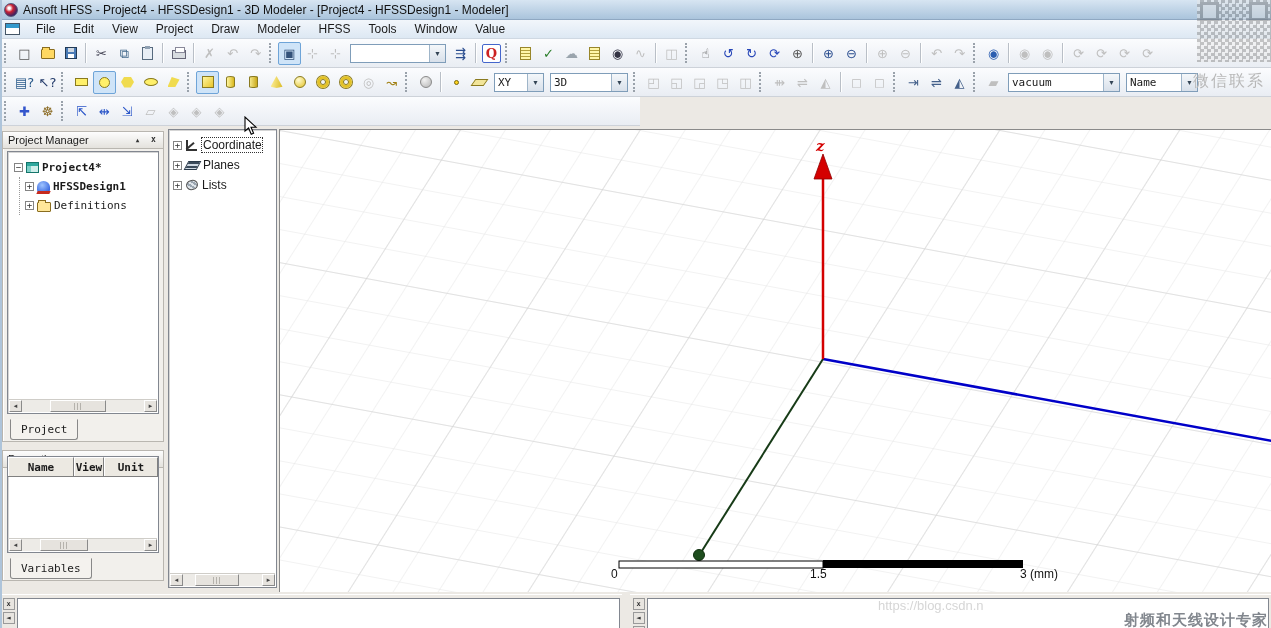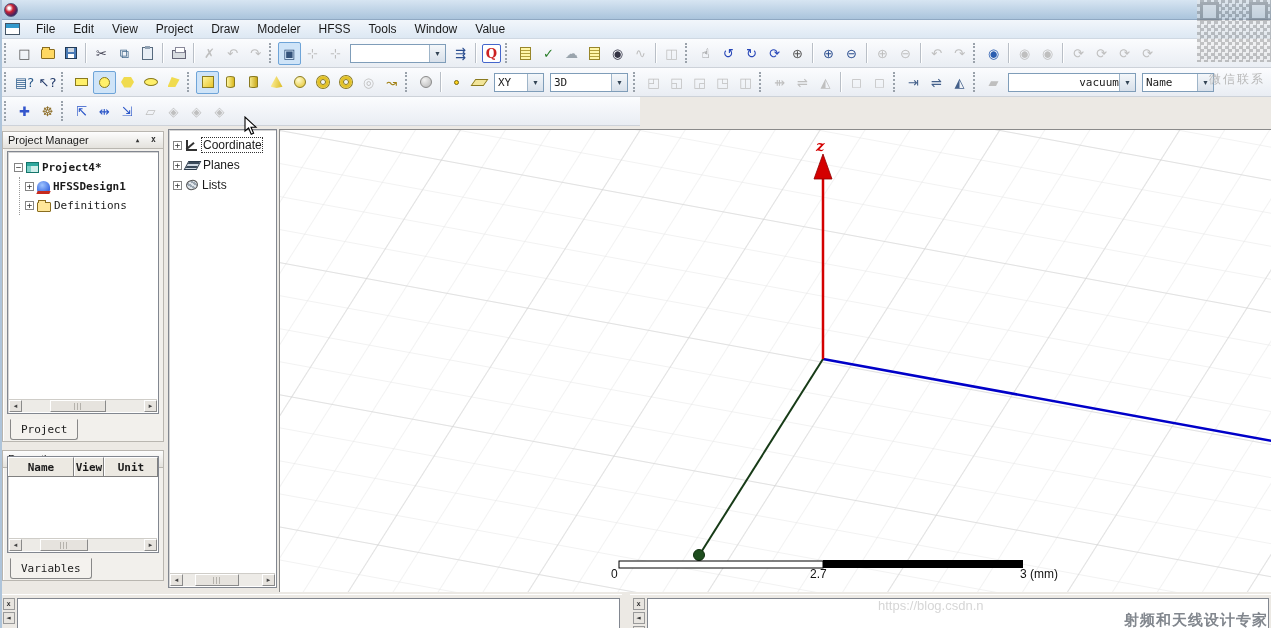--- a/index.html
+++ b/index.html
@@ -119,34 +119,35 @@
   #dock-left{left:0;width:622px}
   #dock-right{left:630px;width:641px}
   .dock-strip{position:absolute;left:2px;top:3px;width:13px;bottom:0;display:flex;flex-direction:column;gap:2px;align-items:center}
   .dk-btn{width:12px;height:12px;border:1px solid #9a9a9a;background:#E8E5E0;font-size:7px;line-height:10px;text-align:center;font-family:"DejaVu Sans Mono",monospace;font-weight:bold;color:#333}
   .dock-body{position:absolute;left:17px;right:2px;top:3px;height:36px;background:#fff;border:1px solid #828790}
 
   
   .qr-wm{position:absolute;right:0;top:0;width:74px;height:62px;opacity:.45;z-index:40;background:repeating-conic-gradient(#808080 0% 25%,#e8e8e8 0% 50%);background-size:7px 7px}
   .qr-wm::before,.qr-wm::after{content:"";position:absolute;top:2px;width:13px;height:13px;border:3px solid #6a6a6a;background:#ddd}
   .qr-wm::before{left:3px}.qr-wm::after{right:3px}
-  .wechat-wm{position:absolute;right:6px;top:71px;color:#b8b8b8;font-size:12px;letter-spacing:2px;z-index:41}
+  .wechat-wm{position:absolute;right:6px;top:71px;color:#b8b8b8;font-size:16px;letter-spacing:2px;z-index:41}
   .url-wm{position:absolute;left:878px;top:598px;color:#d6d6d6;font-size:13px;z-index:60}
   .brand-wm{position:absolute;right:3px;top:577px;color:#C5272D;font-size:26px;font-weight:bold;letter-spacing:1px;z-index:61;border-bottom:3px solid #C5272D;line-height:1.1}
   .tagline-wm{position:absolute;right:3px;top:611px;color:#82878e;font-size:15px;font-weight:bold;letter-spacing:1px;z-index:61}
   .cursor{position:absolute;left:244px;top:116px;z-index:70}
 </style>
 </head>
 <body>
 
 <div class="app">
   <div class="edge-left"></div>
 
   <div class="titlebar">
     <span class="app-icon"></span>
+    <span class="title-text">Ansoft HFSS - Project4 - HFSSDesign1 - 3D Modeler - [Project4 - HFSSDesign1 - Modeler]</span>
   </div>
 
   <div class="menubar">
     <span class="mdi-icon"></span>
     <span id="menu-items"><span class="menu-item">File</span><span class="menu-item">Edit</span><span class="menu-item">View</span><span class="menu-item">Project</span><span class="menu-item">Draw</span><span class="menu-item">Modeler</span><span class="menu-item">HFSS</span><span class="menu-item">Tools</span><span class="menu-item">Window</span><span class="menu-item">Value</span></span>
   </div>
 
   <div class="toolbar" id="tb1">
       <span class="tb-grip"></span>
       <span class="tb-btn">
@@ -399,21 +400,21 @@
       <span class="tb-btn">
         <b class="glyph" style="color: rgb(68, 96, 138);">⇌</b>
       </span>
       <span class="tb-btn">
         <b class="glyph" style="color: rgb(68, 96, 138);">◭</b>
       </span>
       <span class="tb-grip"></span>
       <span class="tb-btn dis">
         <b class="glyph" style="color: rgb(85, 85, 85);">▰</b>
       </span>
-      <span class="tb-combo" style="width: 128px; text-align: right;">
+      <span class="tb-combo" style="width: 112px;">
         <span class="combo-val">vacuum</span>
         <span class="combo-btn">▼</span>
       </span>
       <span class="tb-combo" style="width: 72px;">
         <span class="combo-val">Name</span>
         <span class="combo-btn">▼</span>
       </span>
     </div>
   <div class="toolbar" id="tb3">
       <span class="tb-grip"></span>
@@ -558,21 +559,21 @@
         <line x1="543" y1="229" x2="992" y2="311" stroke="#0000C8" stroke-width="2.5"></line>
         <line x1="543" y1="229" x2="420" y2="424" stroke="#173B17" stroke-width="2"></line>
         <line x1="543" y1="46" x2="543" y2="229" stroke="#D40000" stroke-width="2.5"></line>
         <polygon points="543,24 534,49 552,49" fill="#D40000" stroke="#8f0000" stroke-width="0.8"></polygon>
         <circle cx="419" cy="425" r="5.5" fill="#1E4D1E" stroke="#0F2F0F"></circle>
         <rect x="339" y="431" width="204" height="7" fill="#ffffff" stroke="#000" stroke-width="1"></rect>
         <rect x="543" y="430" width="200" height="8" fill="#000000"></rect>
       </svg>
       <span class="z-label" style="left:536px;top:7px">z</span>
       <span class="vp-label" style="left:331px;top:437px">0</span>
-      <span class="vp-label" style="left:530px;top:437px">2.7</span>
+      <span class="vp-label" style="left:530px;top:437px">1.5</span>
       <span class="vp-label" style="left:740px;top:437px">3 (mm)</span>
     </div>
   </div>
 
   <div class="dock" id="dock-left">
     <div class="dock-strip">
       <span class="dk-btn">x</span>
       <span class="dk-btn">◄</span>
     </div>
     <div class="dock-body"></div>

